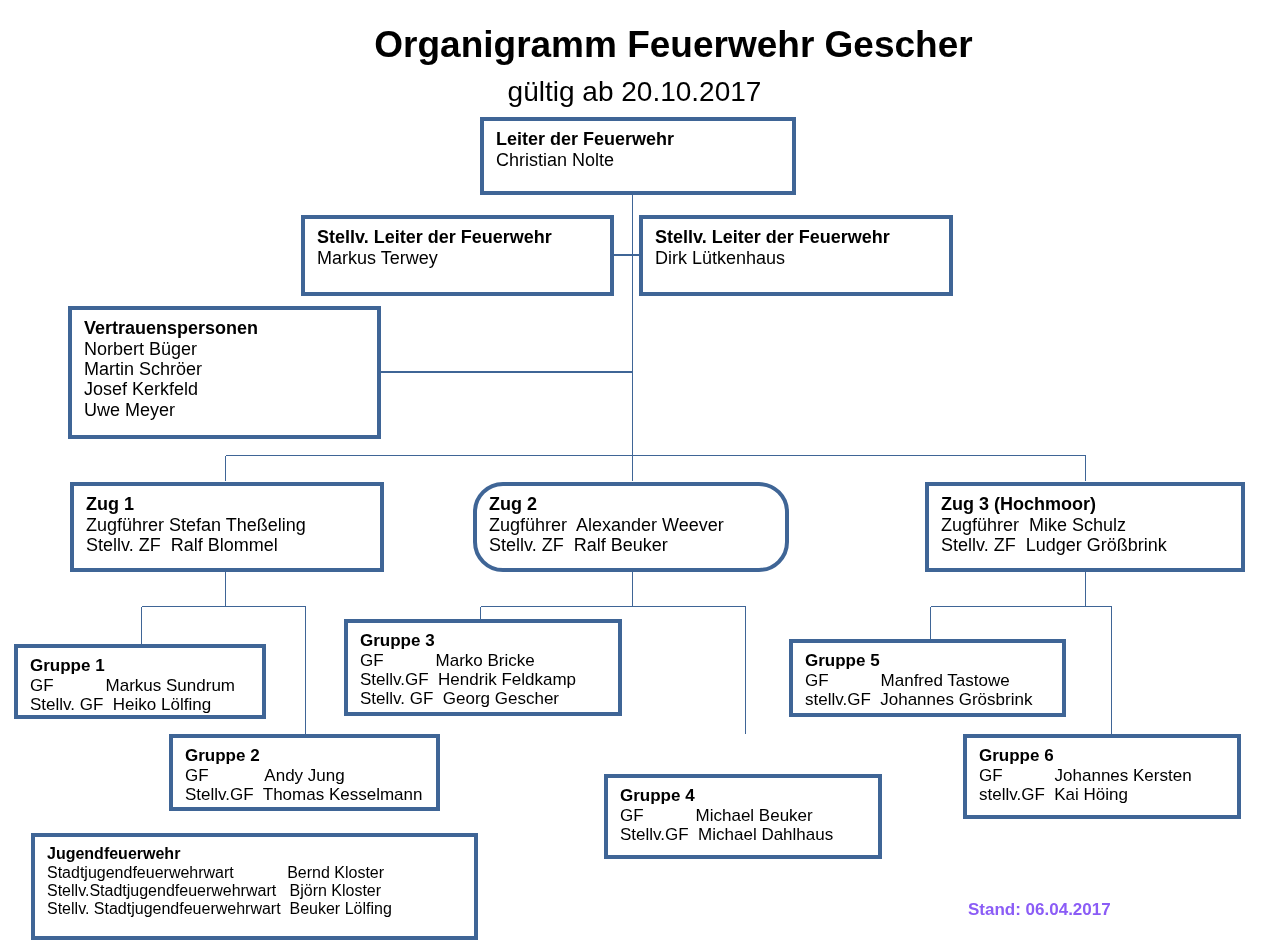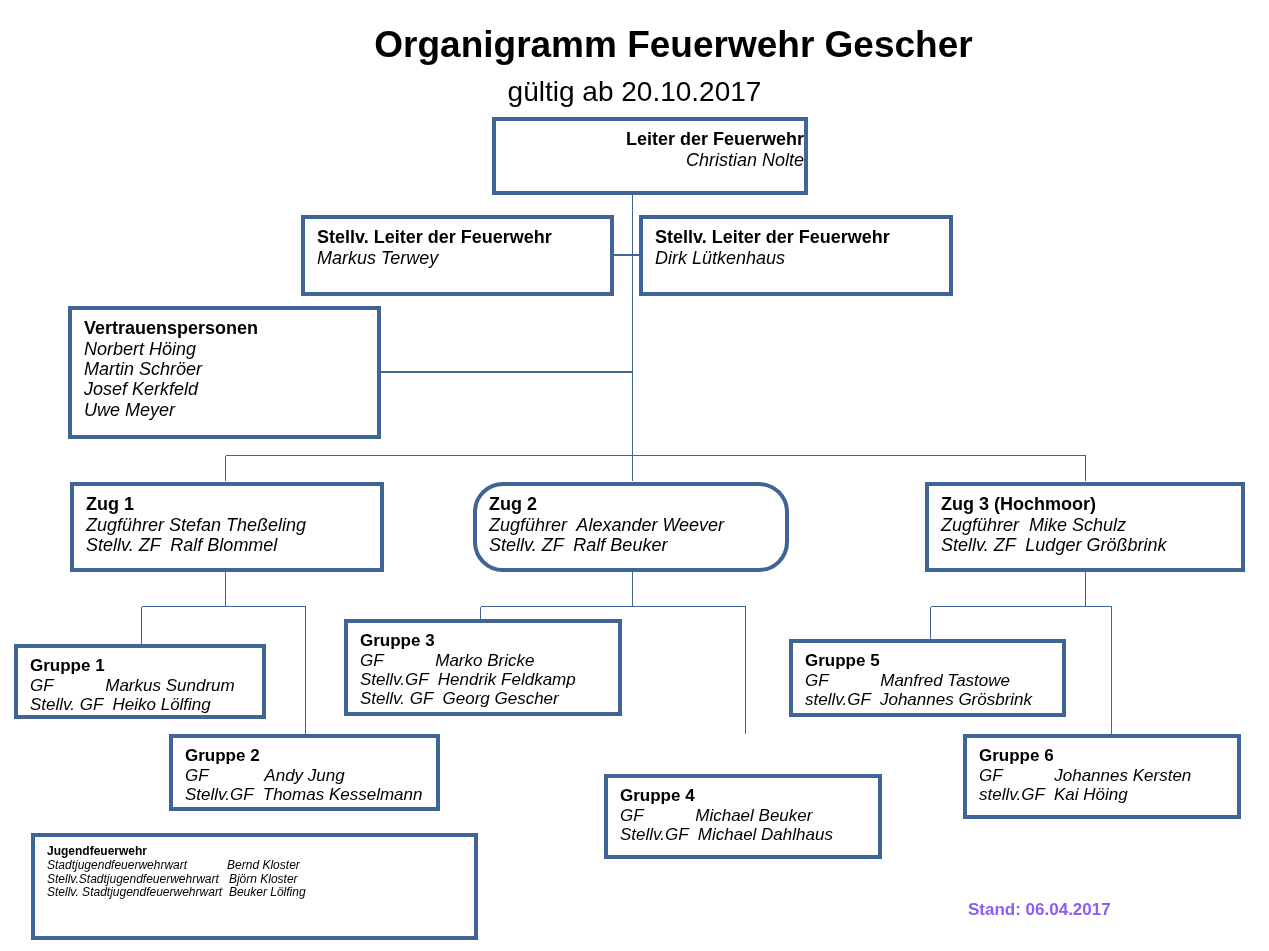--- a/index.html
+++ b/index.html
@@ -60,26 +60,25 @@
     font-weight:bold;
     color:#000000;
     white-space:pre;
     margin-bottom:1px;
   }
   .node .ln{
     font-size:18px;
     font-weight:normal;
     color:#000000;
     white-space:pre;
-    font-style:italic;
   }
   .node.small .hd,
   .node.small .ln{ font-size:17px; }
   .node.tiny .hd,
-  .node.tiny .ln{ font-size:12px; }
+  .node.tiny .ln{ font-size:16px; }
   
   .stand{
     position:absolute;
     font-size:17px;
     font-weight:bold;
     color:#8b5cf6;
     white-space:nowrap;
   }
 </style>
 </head>
@@ -115,38 +114,38 @@
       <line x1="480.5" y1="606.5" x2="480.5" y2="619"></line>
       <line x1="745.5" y1="606.5" x2="745.5" y2="734"></line>
 
       <line x1="1085.5" y1="572" x2="1085.5" y2="606.5"></line>
       <line x1="930.5" y1="606.5" x2="1111.5" y2="606.5"></line>
       <line x1="930.5" y1="606.5" x2="930.5" y2="639"></line>
       <line x1="1111.5" y1="606.5" x2="1111.5" y2="734"></line>
     </g>
   </svg>
 
-  <div class="node" style="left:492px; top:117px; width:316px; height:78px;text-align:right;">
+  <div class="node" style="left:480px; top:117px; width:316px; height:78px;">
     <div class="hd">Leiter der Feuerwehr</div>
     <div class="ln">Christian Nolte</div>
   </div>
 
   <div class="node" style="left:301px; top:215px; width:313px; height:81px;">
     <div class="hd">Stellv. Leiter der Feuerwehr</div>
     <div class="ln">Markus Terwey</div>
   </div>
 
   <div class="node" style="left:639px; top:215px; width:314px; height:81px;">
     <div class="hd">Stellv. Leiter der Feuerwehr</div>
     <div class="ln">Dirk Lütkenhaus</div>
   </div>
 
   <div class="node" style="left:68px; top:306px; width:313px; height:133px;">
     <div class="hd">Vertrauenspersonen</div>
-    <div class="ln">Norbert Höing</div>
+    <div class="ln">Norbert Büger</div>
     <div class="ln">Martin Schröer</div>
     <div class="ln">Josef Kerkfeld</div>
     <div class="ln">Uwe Meyer</div>
   </div>
 
   <div class="node" style="left:70px; top:482px; width:314px; height:90px;">
     <div class="hd">Zug 1</div>
     <div class="ln">Zugführer Stefan Theßeling</div>
     <div class="ln">Stellv. ZF  Ralf Blommel</div>
   </div>

